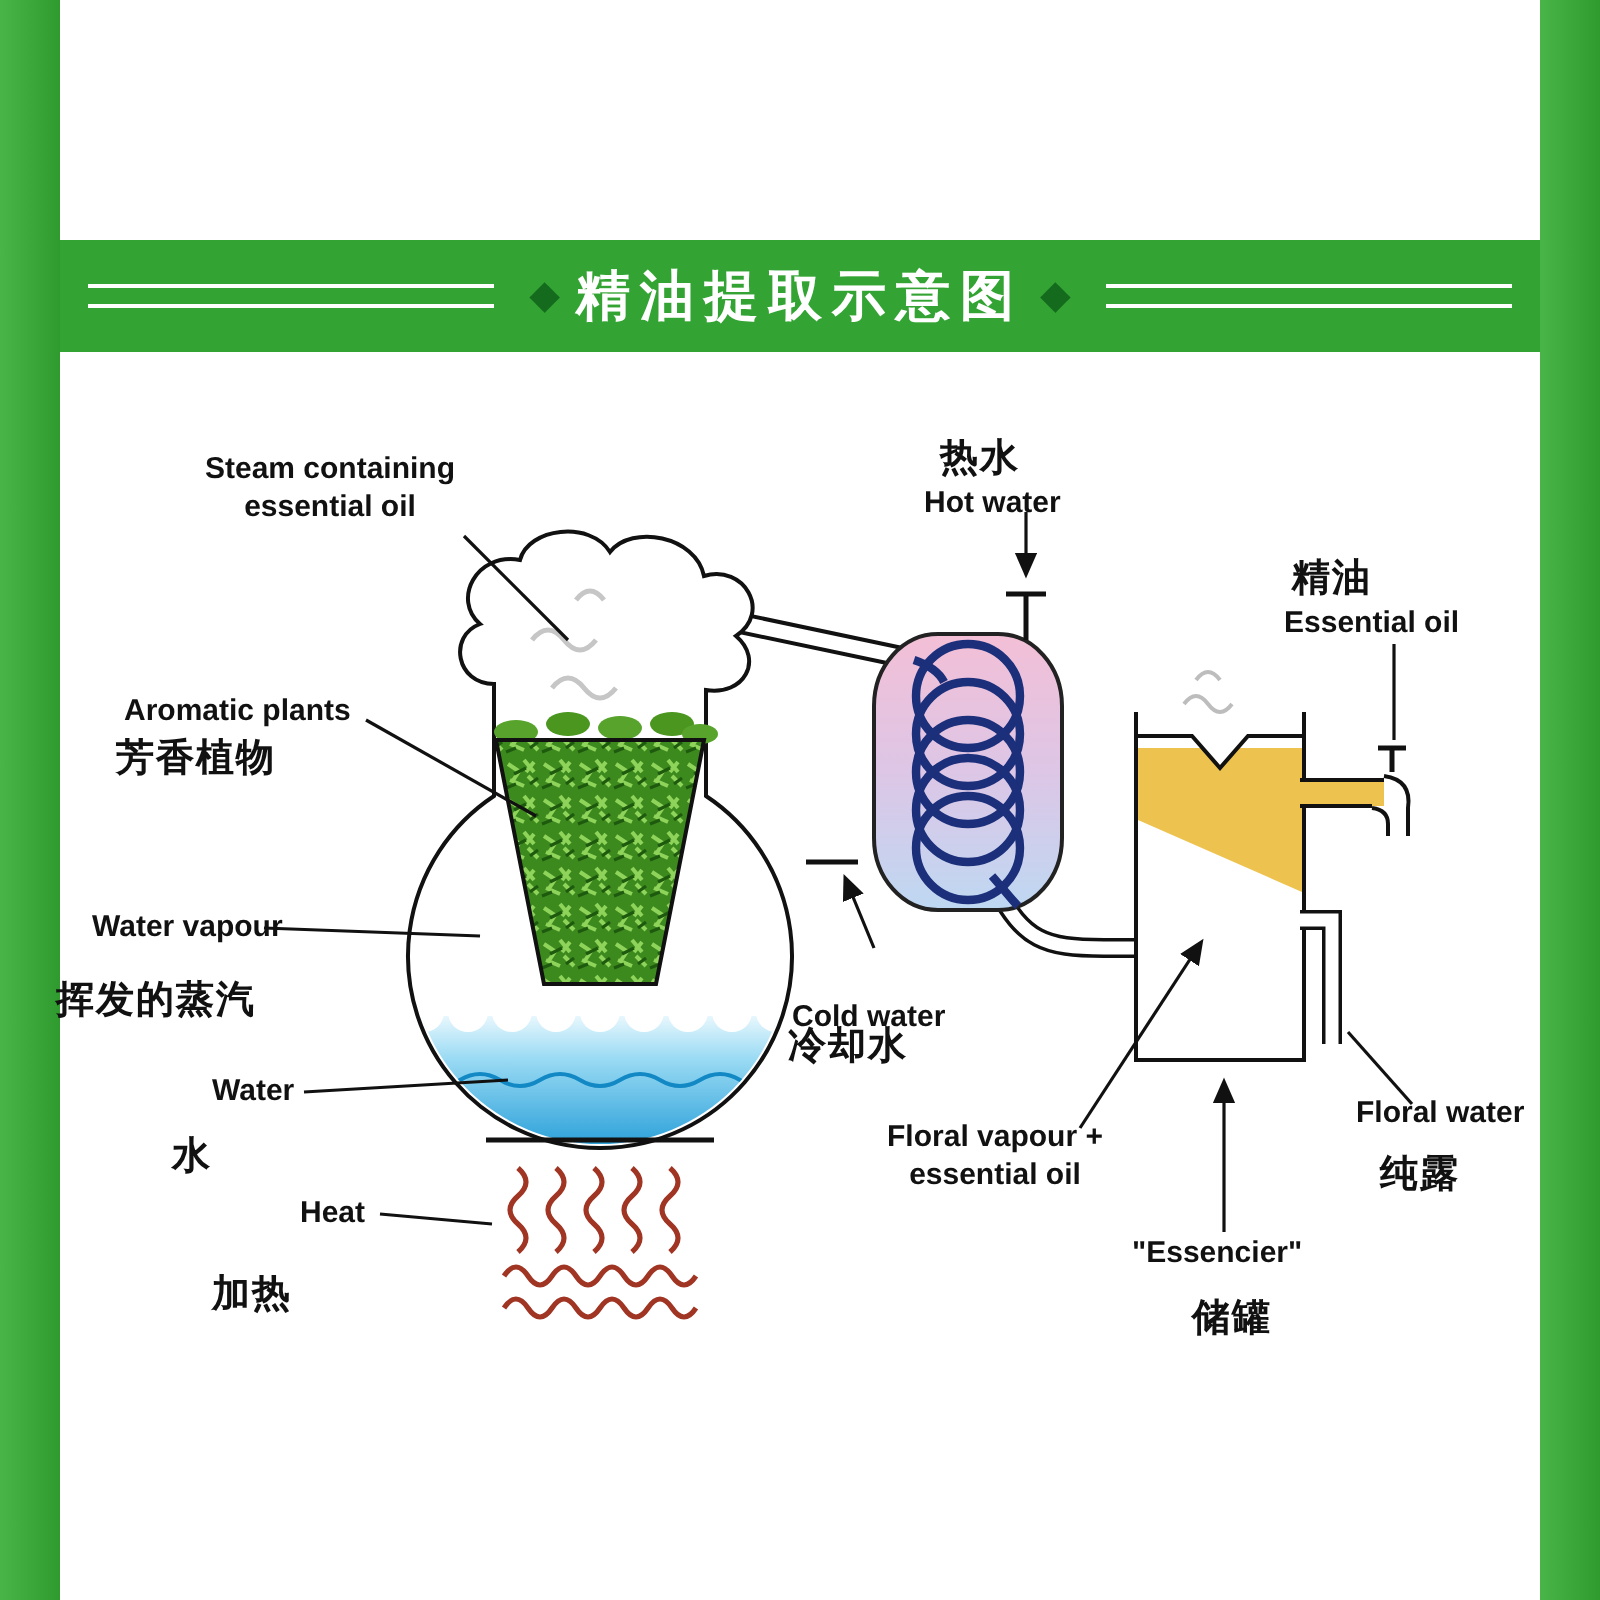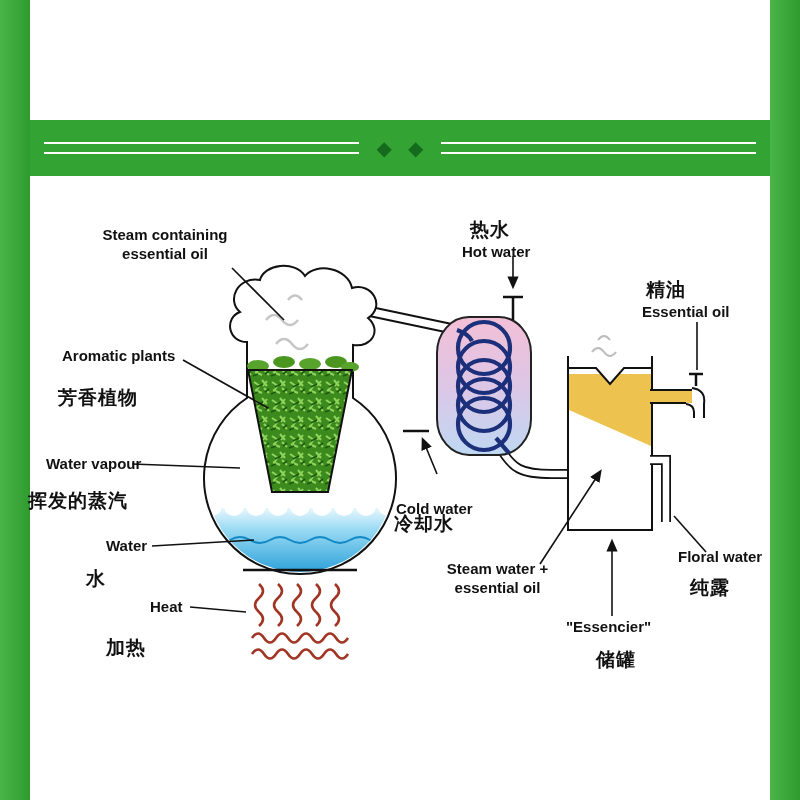--- a/index.html
+++ b/index.html
@@ -26,20 +26,21 @@
 <body>
 
 <div class="screen">
 
   <div class="side-bar left"></div>
   <div class="side-bar right"></div>
 
   <div class="banner">
     <div class="banner-line l"></div>
     <span class="banner-diamond">◆</span>
+    <span class="banner-title">精油提取示意图</span>
     <span class="banner-diamond">◆</span>
     <div class="banner-line r"></div>
   </div>
 
   <svg class="diagram-svg" width="800" height="800" viewBox="0 0 800 800">
     <defs>
       <linearGradient id="waterGrad" x1="0" y1="0" x2="0" y2="1">
         <stop offset="0%" stop-color="#e8f7fd"></stop>
         <stop offset="30%" stop-color="#9bdbf4"></stop>
         <stop offset="100%" stop-color="#1f9ad6"></stop>
@@ -182,41 +183,41 @@
       <line x1="437" y1="474" x2="423" y2="440" marker-end="url(#arrowhead)"></line>
       <line x1="540" y1="564" x2="600" y2="472" marker-end="url(#arrowhead)"></line>
       <line x1="612" y1="616" x2="612" y2="542" marker-end="url(#arrowhead)"></line>
     </g>
   </svg>
 
   <div class="lbl lbl-en center" style="left:85px;top:226px;width:160px;">Steam containing
 essential oil</div>
 
   <div class="lbl lbl-en" style="left:62px;top:347px;">Aromatic plants</div>
-  <div class="lbl lbl-zh" style="left:58px;top:386px;">芳香植物</div>
+  <div class="lbl lbl-zh" style="left:58px;top:368px;">芳香植物</div>
 
   <div class="lbl lbl-en" style="left:30px;top:455px;margin-left:16px;">Water vapour</div>
   <div class="lbl lbl-zh" style="left:28px;top:489px;">挥发的蒸汽</div>
 
   <div class="lbl lbl-en" style="left:106px;top:537px;">Water</div>
   <div class="lbl lbl-zh" style="left:86px;top:567px;">水</div>
 
   <div class="lbl lbl-en" style="left:150px;top:598px;">Heat</div>
   <div class="lbl lbl-zh" style="left:106px;top:636px;">加热</div>
 
   <div class="lbl lbl-zh" style="left:470px;top:218px;">热水</div>
   <div class="lbl lbl-en" style="left:462px;top:243px;">Hot water</div>
 
   <div class="lbl lbl-zh" style="left:394px;top:476px;margin-top:36px;">冷却水</div>
   <div class="lbl lbl-en" style="left:396px;top:500px;">Cold water</div>
 
   <div class="lbl lbl-zh" style="left:646px;top:278px;">精油</div>
   <div class="lbl lbl-en" style="left:642px;top:303px;">Essential oil</div>
 
-  <div class="lbl lbl-en center" style="left:425px;top:560px;width:145px;">Steam water +
+  <div class="lbl lbl-en center" style="left:425px;top:560px;width:145px;">Floral vapour +
 essential oil</div>
 
   <div class="lbl lbl-en" style="left:566px;top:618px;">"Essencier"</div>
   <div class="lbl lbl-zh" style="left:596px;top:648px;">储罐</div>
 
   <div class="lbl lbl-en" style="left:678px;top:548px;">Floral water</div>
   <div class="lbl lbl-zh" style="left:690px;top:576px;">纯露</div>
 
 </div>
 

